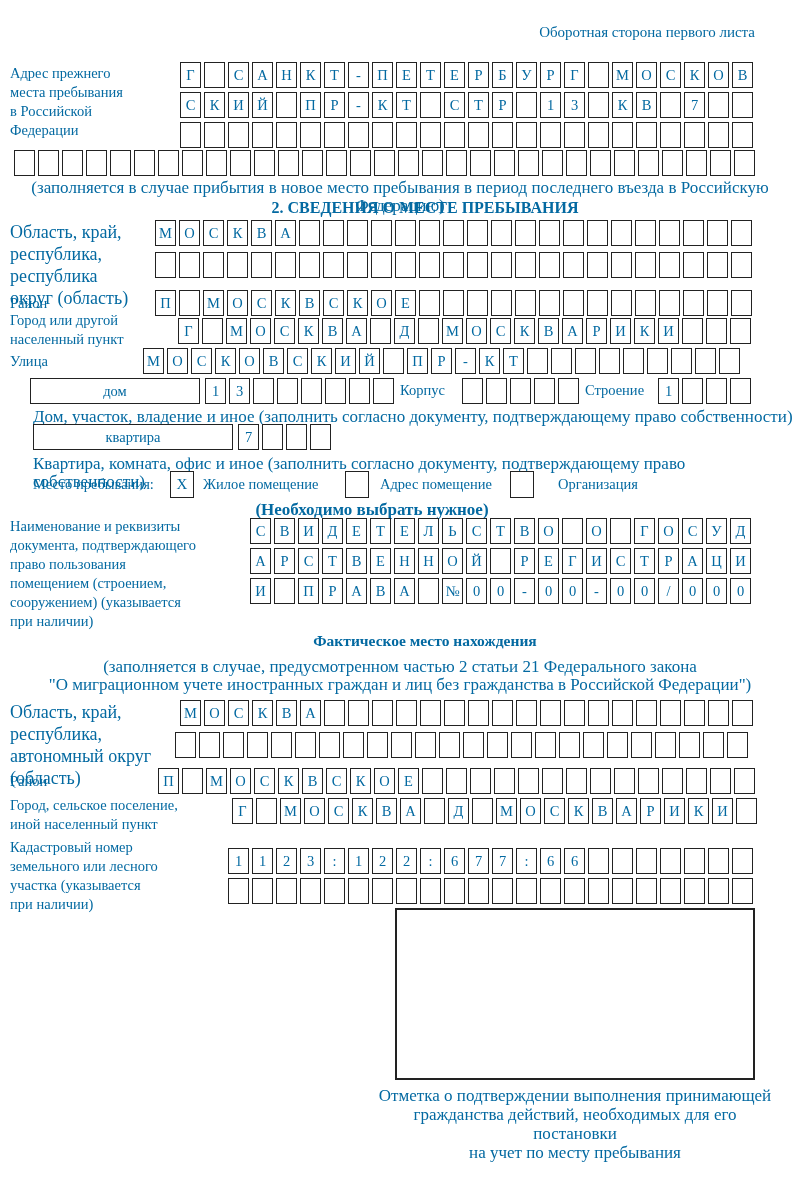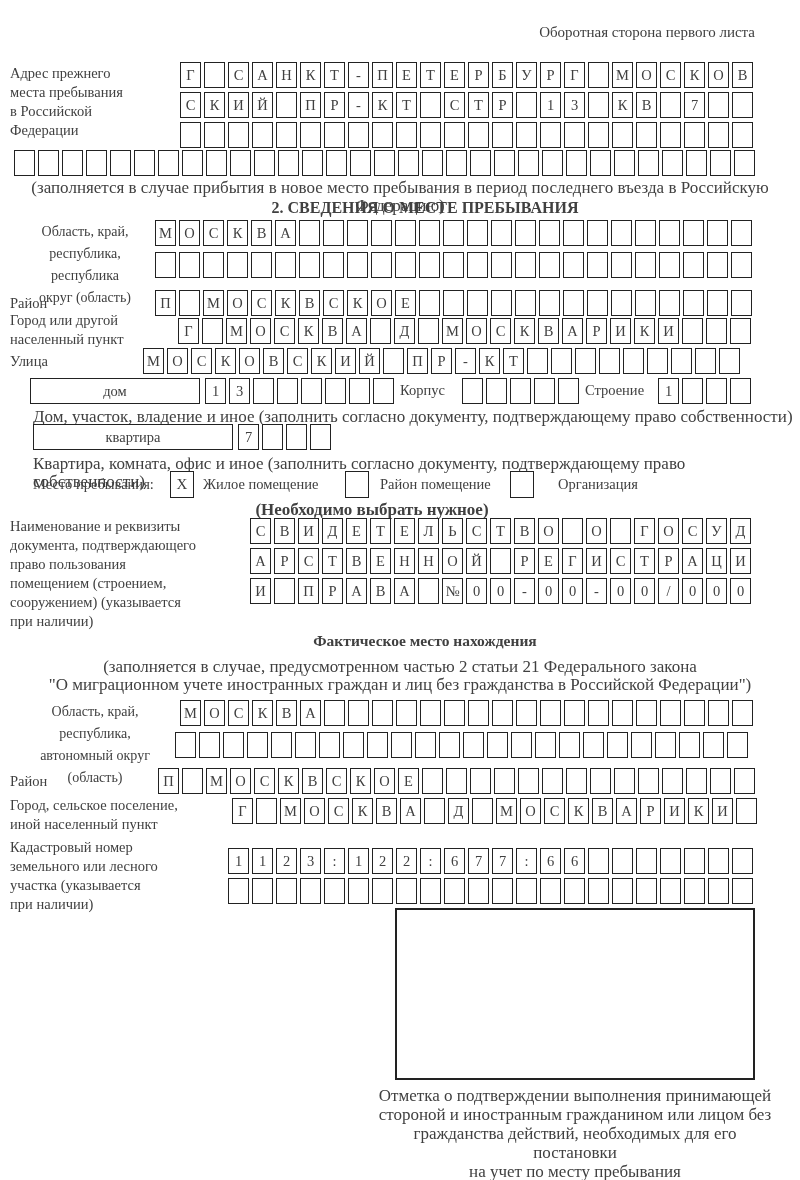--- a/index.html
+++ b/index.html
@@ -1,23 +1,23 @@
 <!DOCTYPE html>
 <html><head>
 <meta charset="utf-8">
 <style>
   html,body { margin:0; padding:0; background:#ffffff; }
   #page {
     position:relative; width:800px; height:1180px; background:#ffffff;
-    font-family:"Liberation Serif","DejaVu Serif",serif; color:#404040;
+    font-family:"Liberation Serif","DejaVu Serif",serif; color:#0369a1;
     overflow:hidden;
   }
   .abs { position:absolute; }
   .lbl { font-size:14.5px; line-height:19px; }
-  .lbl-wide { font-size:14px; line-height:22px;text-align:center; }
+  .lbl-wide { font-size:18px; line-height:22px; }
   .cellrow { position:absolute; display:flex; white-space:nowrap; }
   .cell {
     box-sizing:border-box; width:21px; height:26px; border:1.8px solid #222;
     margin-right:3px; display:flex; align-items:center; justify-content:center;
     font-size:14.5px; flex:0 0 auto; background:#fff;
   }
   .chk {
     box-sizing:border-box; width:24px; height:27px; border:1.8px solid #222;
     display:flex; align-items:center; justify-content:center; font-size:15px;
     background:#fff;
@@ -344,21 +344,21 @@
       <span class="cell"></span>
       <span class="cell"></span>
       <span class="cell"></span>
     </div>
   <div class="abs caption" style="left:33px; top:455px; width:760px;">Квартира, комната, офис и иное (заполнить согласно документу, подтверждающему право собственности)</div>
 
   <div class="abs lbl" style="left:33px; top:475px;">Место пребывания:</div>
   <div class="abs chk" style="left:170px; top:471px;">X</div>
   <div class="abs lbl" style="left:203px; top:475px;">Жилое помещение</div>
   <div class="abs chk" style="left:345px; top:471px;"></div>
-  <div class="abs lbl" style="left:380px; top:475px;">Район помещение</div>
+  <div class="abs lbl" style="left:380px; top:475px;">Адрес помещение</div>
   <div class="abs chk" style="left:510px; top:471px;"></div>
   <div class="abs lbl" style="left:558px; top:475px;">Организация</div>
   <div class="abs caption center" style="left:172px; top:501px; width:400px;font-weight:bold;">(Необходимо выбрать нужное)</div>
 
   <div class="abs lbl" style="left:10px; top:517px; width:235px;">
       <div>Наименование и реквизиты</div>
       <div>документа, подтверждающего</div>
       <div>право пользования</div>
       <div>помещением (строением,</div>
       <div>сооружением) (указывается</div>
@@ -606,18 +606,17 @@
       <span class="cell"></span>
       <span class="cell"></span>
       <span class="cell"></span>
       <span class="cell"></span>
       <span class="cell"></span>
     </div>
 
   <div class="abs stamp-box" style="left:395px; top:908px; width:360px; height:172px;"></div>
   <div class="abs caption center" style="left:375px; top:1086px; width:400px; line-height:19px;">
       <div>Отметка о подтверждении выполнения принимающей</div>
-      <div>стороной и иностранным гражданином или лицом без</div>
       <div>гражданства действий, необходимых для его постановки</div>
       <div>на учет по месту пребывания</div>
     </div>
 
 </div>
 
 </body></html>

